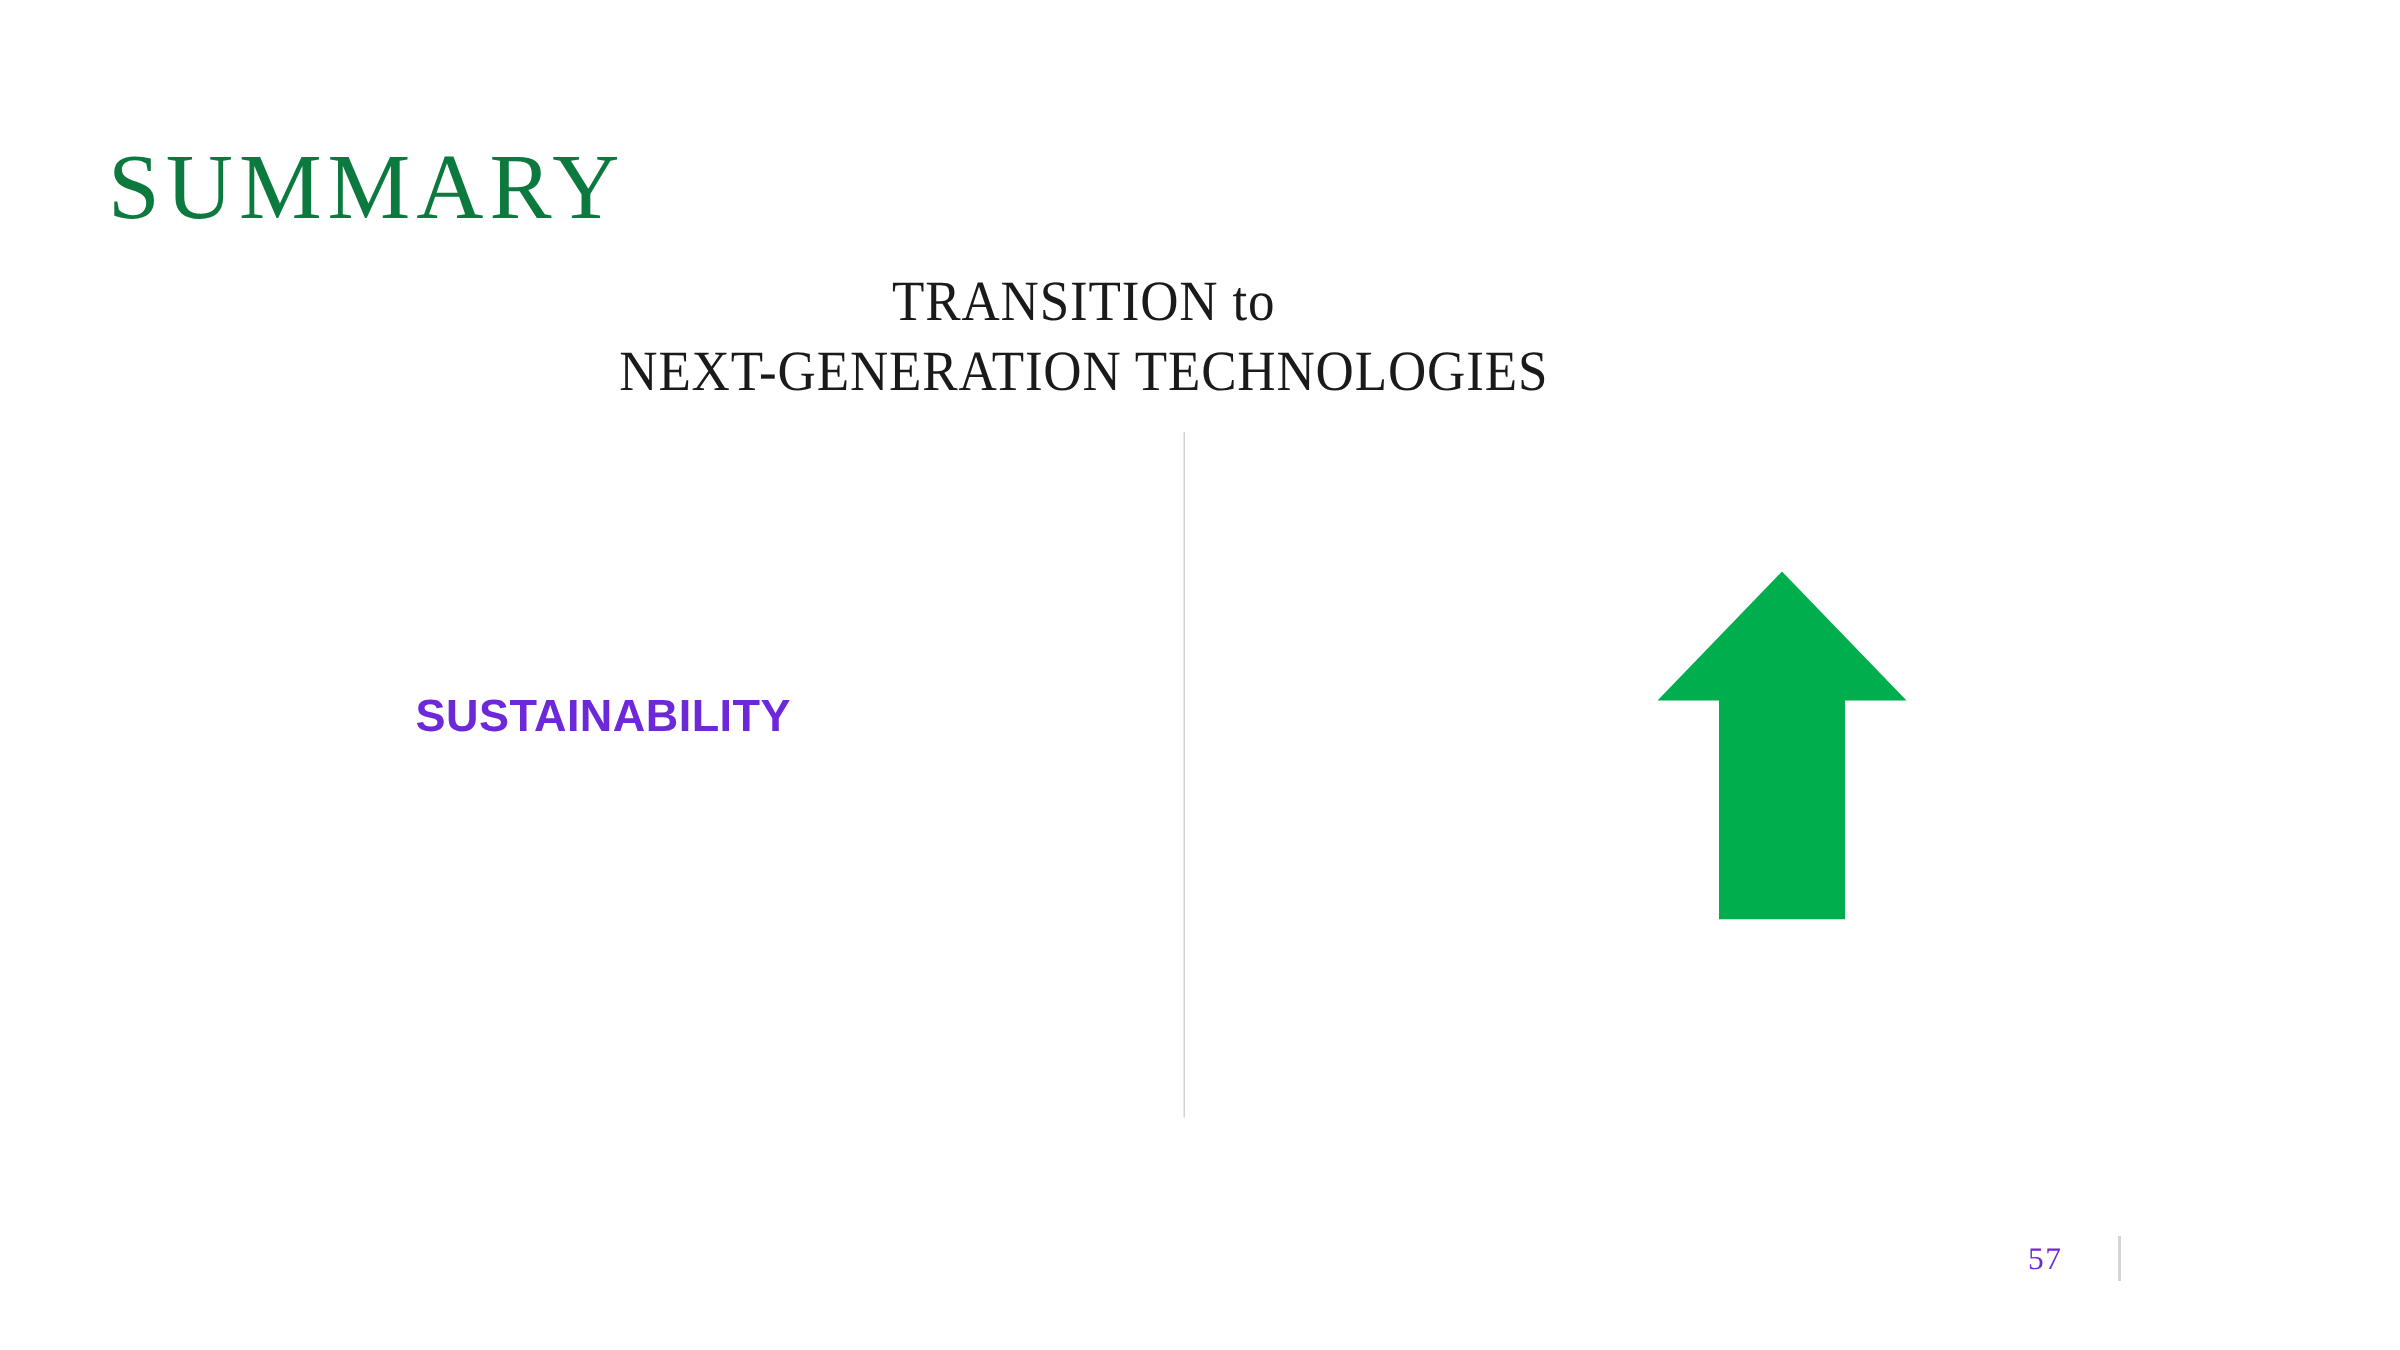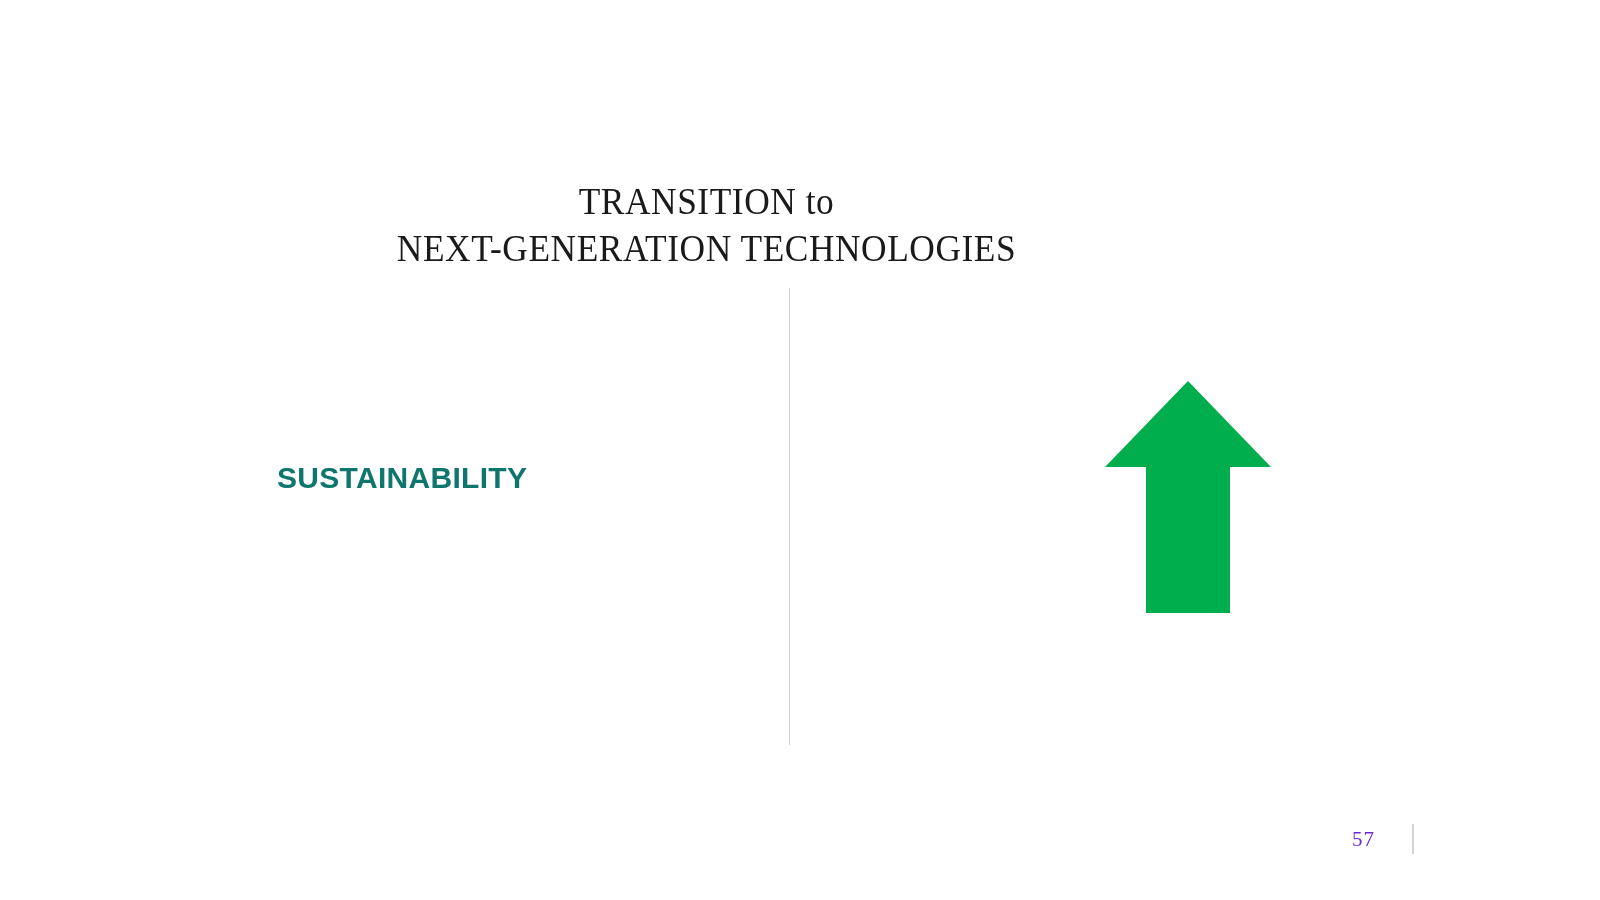--- a/index.html
+++ b/index.html
@@ -28,21 +28,21 @@
     line-height: 70px;
     font-weight: 400;
     letter-spacing: 4px;
     color: #0C7A3E;
     white-space: nowrap;
   }
 
   
   #heading-block {
     position: absolute;
-    left: 284px;
+    left: 300px;
     top: 178px;
     width: 845px;
     text-align: center;
     font-family: "Liberation Serif", serif;
     font-weight: 400;
     color: #1a1a1a;
   }
   .heading-line {
     display: block;
     font-size: 38px;
@@ -69,21 +69,21 @@
     left: 277px;
     top: 458px;
     width: 470px;
   }
   #pillar-sustainability {
     font-family: "Liberation Sans", sans-serif;
     font-size: 30px;
     line-height: 40px;
     font-weight: bold;
     letter-spacing: 0.3px;
-    color: #0f766e;
+    color: #6d28d9;
     white-space: nowrap;
   }
 
   
   #right-column {
     position: absolute;
     left: 800px;
     top: 288px;
     width: 740px;
     height: 457px;
@@ -115,20 +115,21 @@
     width: 2px;
     height: 30px;
     background: #d4d4d4;
   }
 </style>
 </head>
 <body>
 
 <div id="slide">
 
+  <h1 id="slide-title">SUMMARY</h1>
 
   <div id="heading-block">
     <span class="heading-line">TRANSITION to</span>
     <span class="heading-line">NEXT-GENERATION TECHNOLOGIES</span>
   </div>
 
   <div id="column-divider"></div>
 
   <div id="left-column">
     <div id="pillar-sustainability">SUSTAINABILITY</div>

